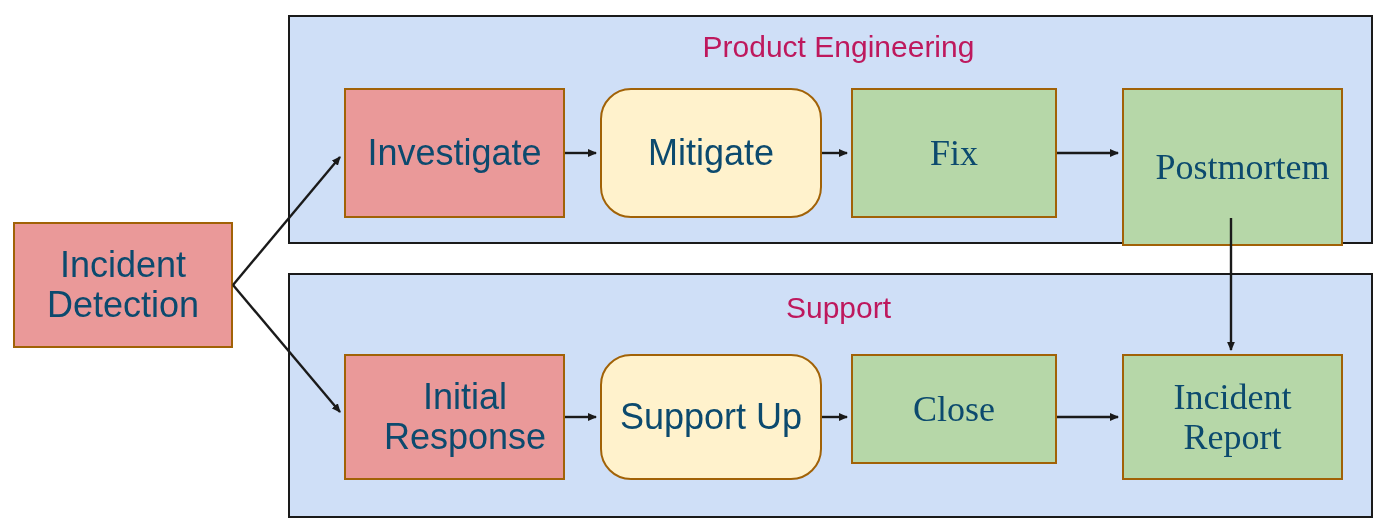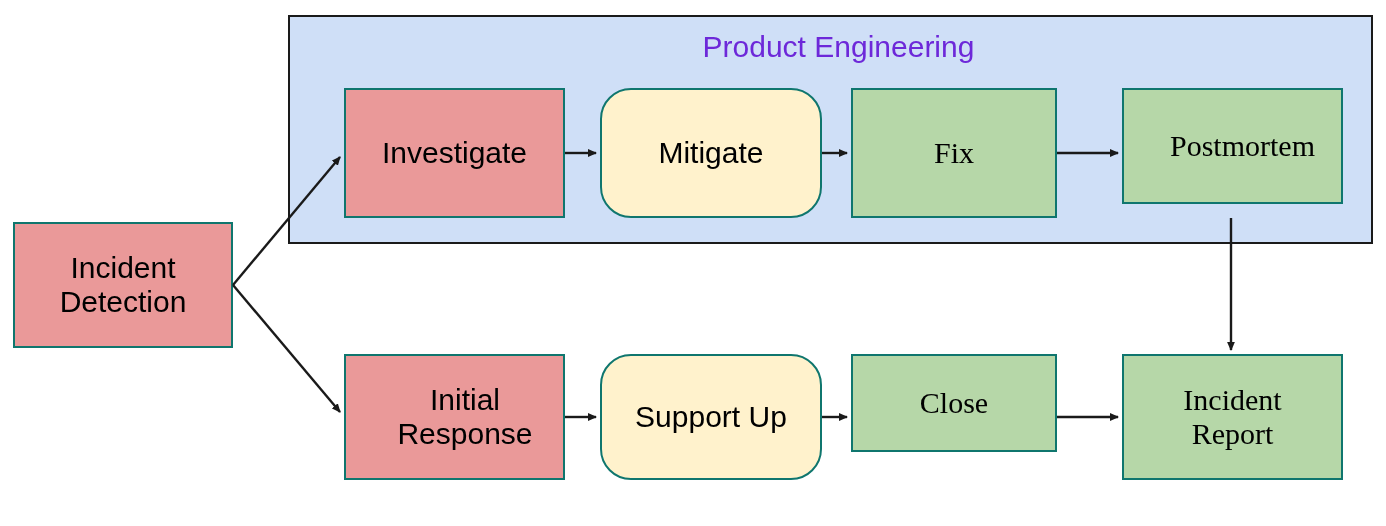--- a/index.html
+++ b/index.html
@@ -22,35 +22,35 @@
     background: #cfdff7;
     border: 2px solid #1a1a1a;
     box-sizing: border-box;
   }
   .swimlane-title {
     position: absolute;
     left: 0;
     right: 0;
     text-align: center;
     font-size: 30px;
-    color: #6d28d9;
+    color: #be185d;
     line-height: 1;
     white-space: nowrap;
     padding-left: 16px;
   }
   .node {
     position: absolute;
-    border: 2px solid #0f766e;
+    border: 2px solid #a16207;
     box-sizing: border-box;
     display: flex;
     align-items: center;
     justify-content: center;
     text-align: center;
-    font-size: 30px;
-    color: #000000;
+    font-size: 36px;
+    color: #0c4a6e;
     line-height: 1.12;
     white-space: pre-line;
   }
   .node.red    { background: #ea9999; }
   .node.yellow { background: #fff2cc; border-radius: 31px; }
   .node.green  { background: #b6d7a8; font-family: Liberation Serif, serif; }
   svg.edges {
     position: absolute;
     left: 0;
     top: 0;
@@ -62,33 +62,36 @@
 </style>
 </head>
 <body>
 
 <div id="canvas">
 
   <div class="swimlane" id="lane-0" style="left: 288px; top: 15px; width: 1085px; height: 229px;">
     <div class="swimlane-title" style="top: 15px;">Product Engineering</div>
   </div>
 
+  <div class="swimlane" id="lane-1" style="left: 288px; top: 273px; width: 1085px; height: 245px;">
+    <div class="swimlane-title" style="top: 18px;">Support</div>
+  </div>
 
   <div class="node red" id="start-node" style="left: 13px; top: 222px; width: 220px; height: 126px;">Incident
 Detection</div>
 
   <div id="node-layer">
       <div class="node red" style="left: 344px; top: 88px; width: 221px; height: 130px;">Investigate</div>
       <div class="node yellow" style="left: 600px; top: 88px; width: 222px; height: 130px;">Mitigate</div>
       <div class="node green" style="left: 851px; top: 88px; width: 206px; height: 130px;">Fix</div>
-      <div class="node green" style="left: 1122px; top: 88px; width: 221px; height: 116px; padding-left: 20px;">Postmortem</div>
+      <div class="node green" style="left: 1122px; top: 88px; width: 221px; height: 158px; padding-left: 20px;">Postmortem</div>
       <div class="node red" style="left: 344px; top: 354px; width: 221px; height: 126px; padding-left: 21px;">Initial
 Response</div>
       <div class="node yellow" style="left: 600px; top: 354px; width: 222px; height: 126px;">Support Up</div>
-      <div class="node green" style="left: 851px; top: 354px; width: 206px; height: 98px;">Close</div>
+      <div class="node green" style="left: 851px; top: 354px; width: 206px; height: 110px;">Close</div>
       <div class="node green" style="left: 1122px; top: 354px; width: 221px; height: 126px;">Incident
 Report</div>
     </div>
 
   <svg class="edges" viewBox="0 0 1386 526" xmlns="http://www.w3.org/2000/svg">
     <defs>
       <marker id="arrowhead" markerWidth="9" markerHeight="9" refX="8" refY="4.5" orient="auto" markerUnits="userSpaceOnUse">
         <path d="M0,0.6 L9,4.5 L0,8.4 z" fill="#1a1a1a"></path>
       </marker>
     </defs>

